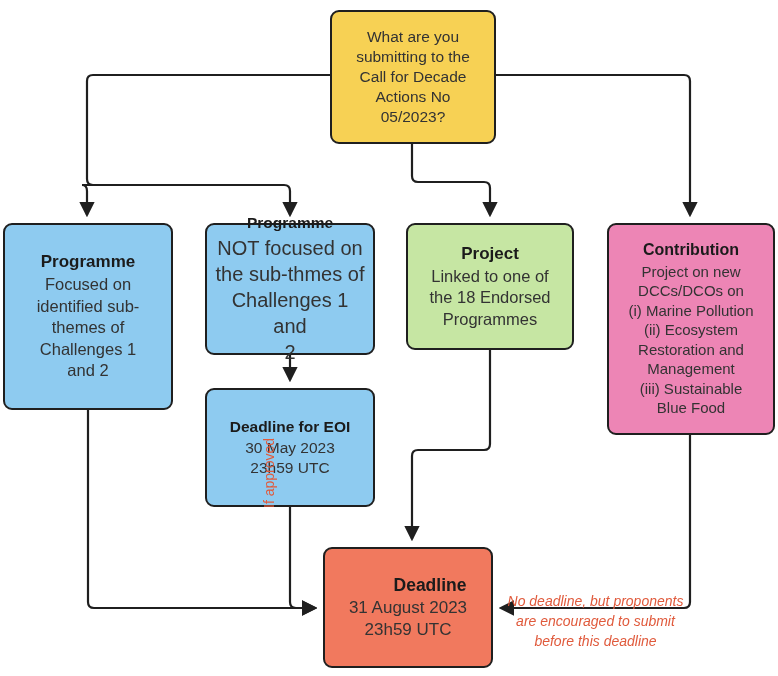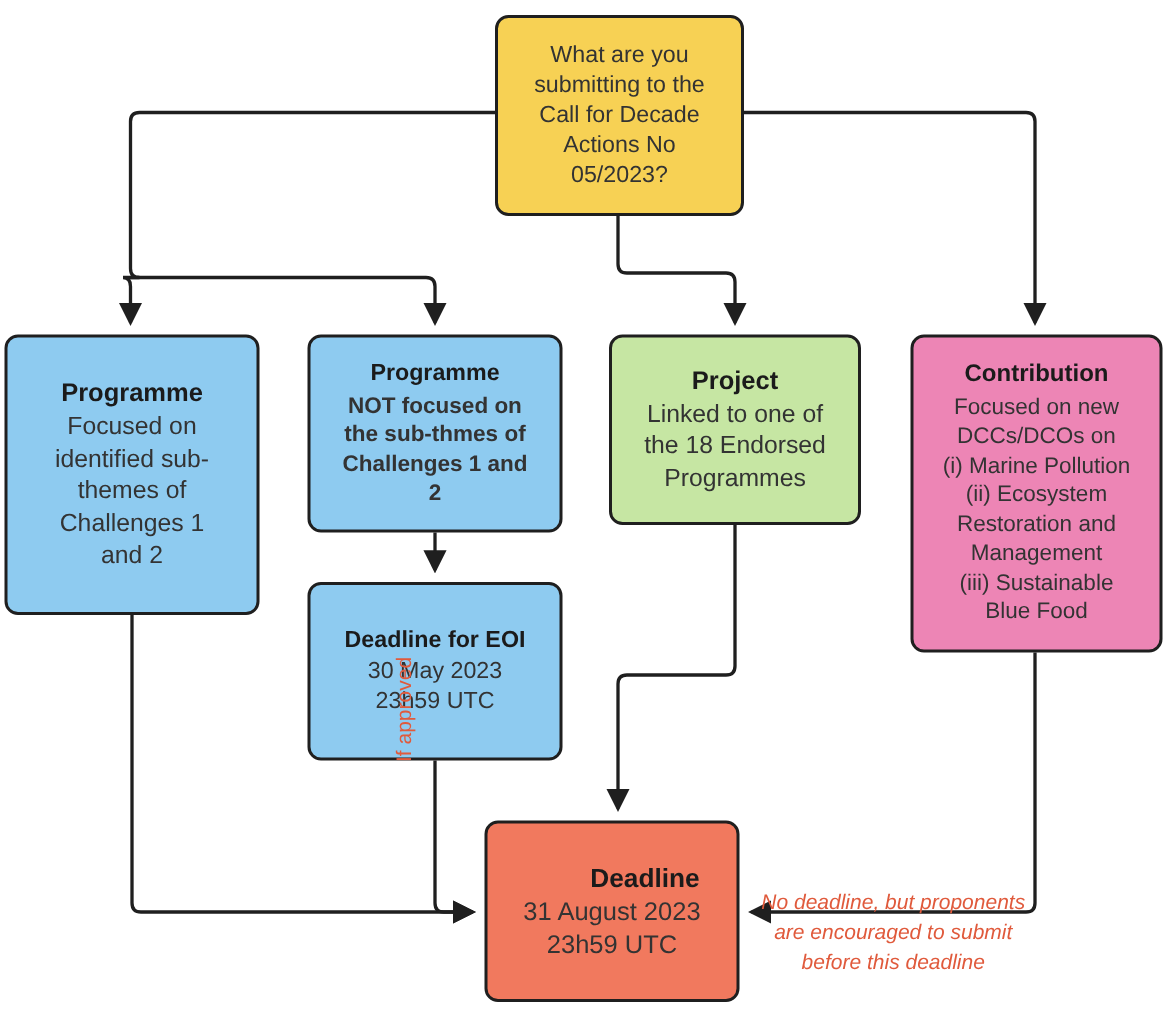--- a/index.html
+++ b/index.html
@@ -64,21 +64,21 @@
   #node-prog1 .line  { font-size: 16.5px; }
   #node-deadline .title { font-size: 17.5px; margin-left: 44px; }
   #node-deadline .line  { font-size: 17px; }
   #node-question .line { font-size: 15.5px; }
   #node-project .title { font-size: 17px; }
   #node-project .line  { font-size: 16.5px; }
   #node-contrib .line { font-size: 15px; }
   #node-contrib .title { font-size: 16px; }
   #node-eoi .title { font-size: 15.5px; }
   #node-eoi .line  { font-size: 15.5px; text-align: center; }
-  #node-prog2 .line { font-size: 15px; font-weight: bold; }
+  #node-prog2 .line { font-size: 20px; }
   #node-prog2 .title { font-size: 15.5px; }
 
   .edge-label {
     position: absolute;
     color: #E05A3C;
     font-size: 14px;
     font-style: italic;
     white-space: nowrap;
   }
   #label-if-approved {
@@ -162,21 +162,21 @@
 
   <div class="node" id="node-project">
     <span class="title">Project</span>
     <span class="line">Linked to one of</span>
     <span class="line">the 18 Endorsed</span>
     <span class="line">Programmes</span>
   </div>
 
   <div class="node small" id="node-contrib">
     <span class="title">Contribution</span>
-    <span class="line">Focused on new</span>
+    <span class="line">Project on new</span>
     <span class="line">DCCs/DCOs on</span>
     <span class="line">(i) Marine Pollution</span>
     <span class="line">(ii) Ecosystem</span>
     <span class="line">Restoration and</span>
     <span class="line">Management</span>
     <span class="line">(iii) Sustainable</span>
     <span class="line">Blue Food</span>
   </div>
 
   <div class="node" id="node-deadline">

